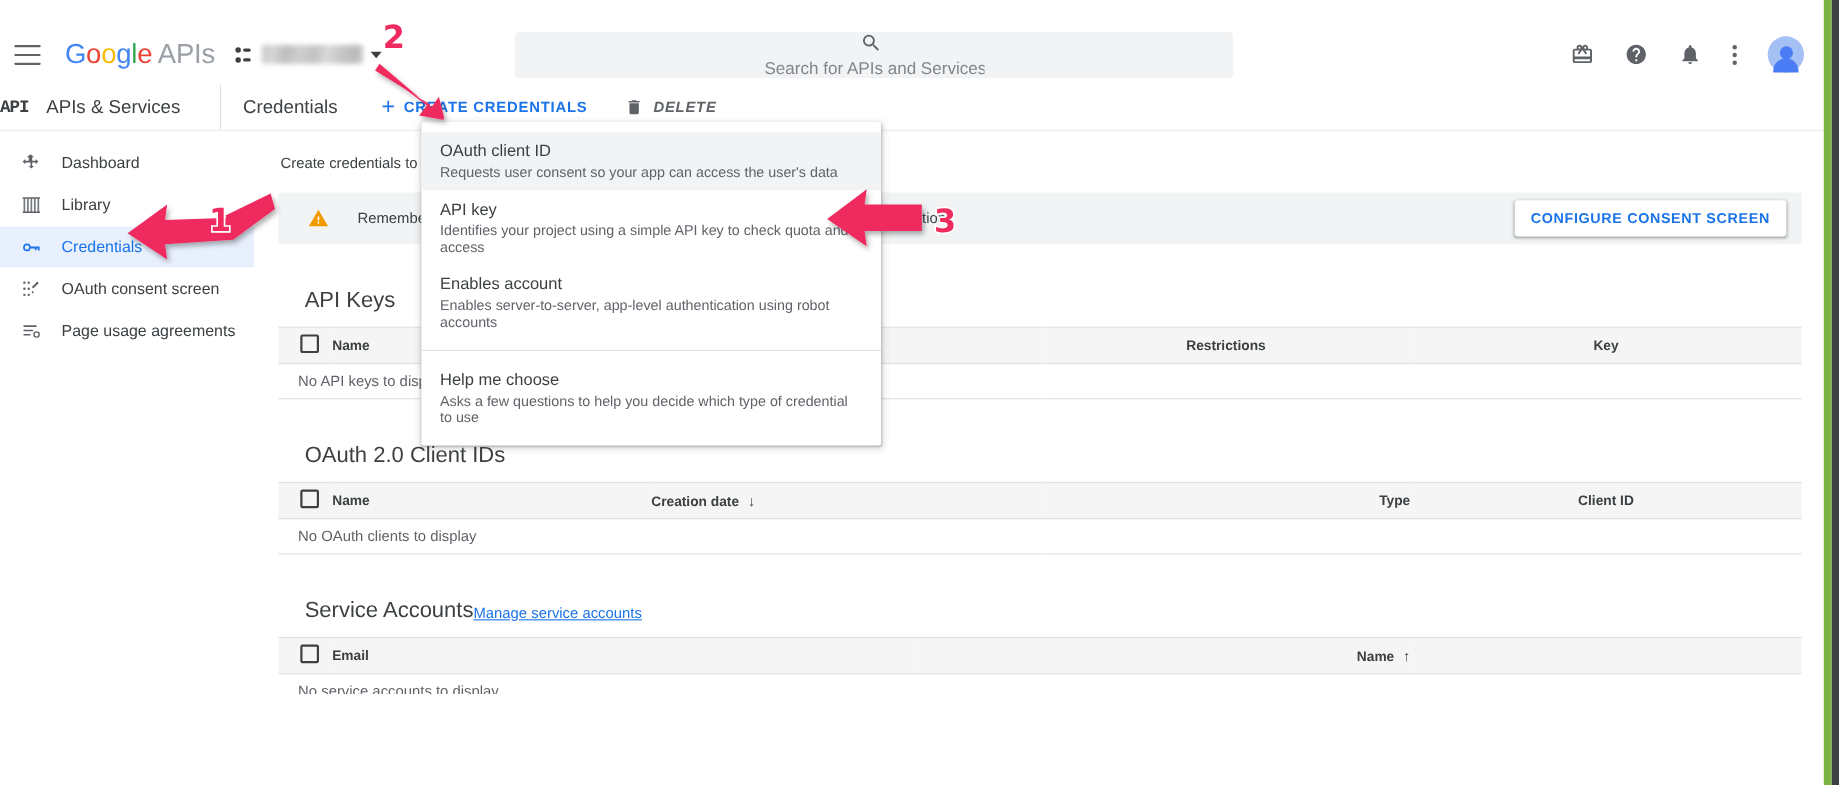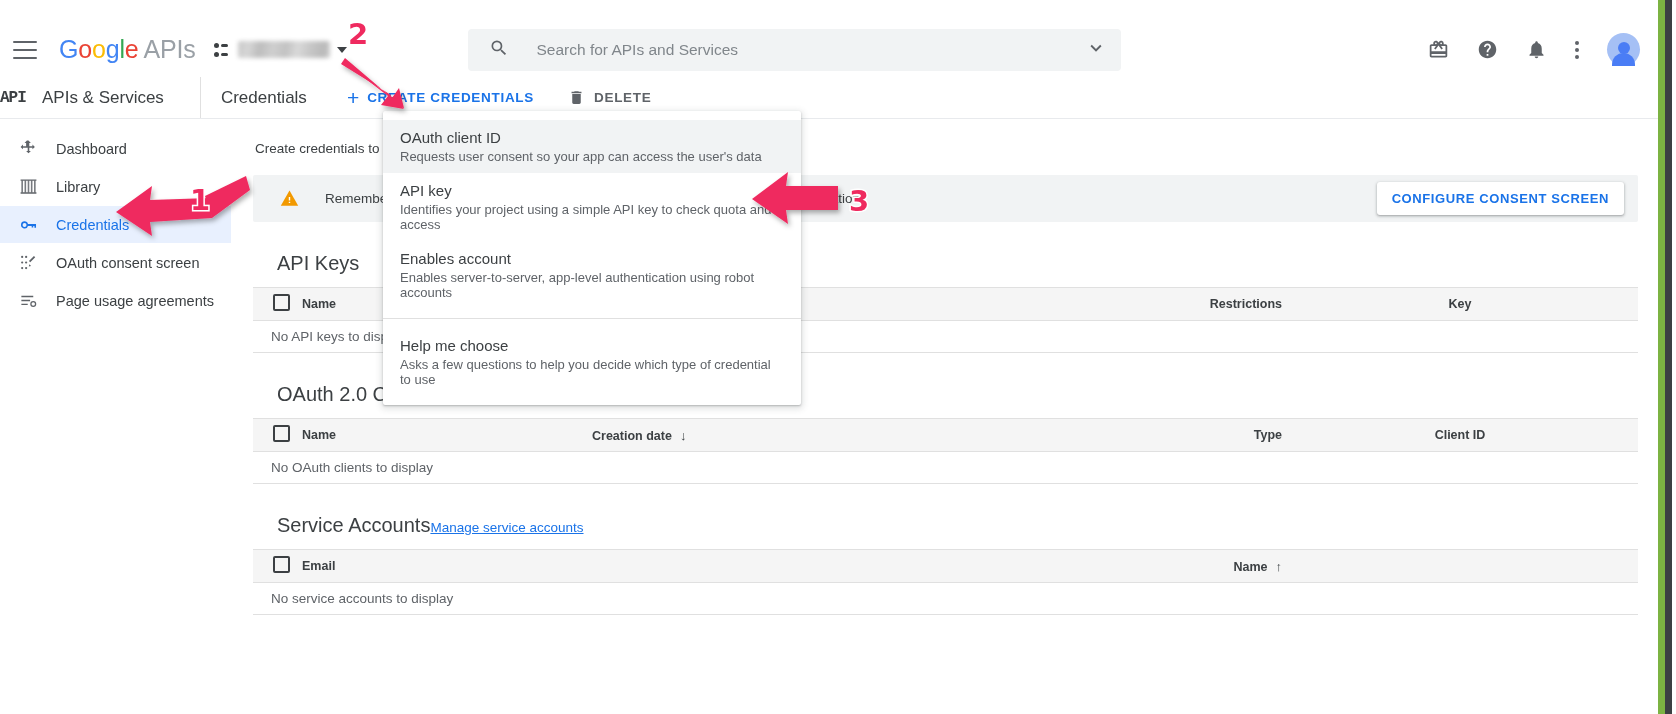--- a/index.html
+++ b/index.html
@@ -36,21 +36,21 @@
   .proj-blur {
     width: 92px; height: 17px; border-radius: 2px;
     background: linear-gradient(100deg,#c8c8c8 0%,#d6d6d6 12%,#bdbdbd 24%,#cfcfcf 38%,
                 #c2c2c2 52%,#d9d9d9 64%,#c6c6c6 78%,#b9b9b9 92%,#d0d0d0 100%);
     filter: blur(2.2px);
   }
   .proj-caret { width:0;height:0;border-left:5px solid transparent;border-right:5px solid transparent;
      border-top:6px solid #3c4043; margin-left:7px; }
 
   .searchwrap { margin-left: 121px; width: 653px; height: 42px;
-     background:#f1f3f4; border-radius:4px; display:flex; align-items:center; cursor:text; }
+     background:#f1f3f4; border-radius:4px; display:flex; align-items:center; cursor:text;flex-direction:column; }
   .search-ic { margin-left:21px; margin-right:27px; color:#5f6368; }
   .search-input { flex:1; border:0; background:transparent; outline:none;
      font-family:"Liberation Sans",sans-serif; font-size:15.5px; color:#3c4043; }
   .search-input::placeholder { color:#80868b; }
   .search-caret { margin-right:14px; color:#5f6368; }
 
   .top-actions { margin-left:auto; display:flex; align-items:center; gap:28px; padding-right:20px; }
   .top-actions .ic { color:#5f6368; cursor:pointer; display:flex; align-items:center; }
   .dots3 { display:flex; flex-direction:column; gap:3px; cursor:pointer; }
   .dots3 i { width:4px;height:4px;border-radius:50%;background:#5f6368;display:block; }
@@ -68,21 +68,21 @@
   .api-badge { margin-left:0; width:28px; font-size:16px; font-weight:700; color:#3c4043;
      font-family:"Liberation Mono", monospace; letter-spacing:-1px; }
   .aps-title { margin-left:14px; font-size:17px; color:#3c4043; font-weight:400; }
   .vsep { width:1px; height:41px; background:#e0e0e0; margin-left:36px; }
   .crumb { margin-left:20px; font-size:17px; color:#3c4043; }
 
   .tbtn { display:flex; align-items:center; cursor:pointer; }
   .tbtn.create { margin-left:40px; color:#1a73e8; }
   .tbtn.create .plus { font-size:21px; line-height:1; margin-right:8px; font-weight:400;}
   .tbtn .lbl { font-size:13.5px; font-weight:700; letter-spacing:.7px; }
-  .tbtn.delete { margin-left:34px; color:#5f6368; }
+  .tbtn.delete { margin-left:34px; color:#5f6368;font-style:italic; }
   .tbtn.delete .lbl { color:#5f6368; }
   .trash { margin-right:9px; display:flex; }
 
   
   .sidebar { position:absolute; top:119px; left:0; width:278px; height:512px;
      background:#fff; border-right:1px solid #e0e0e0; padding-top:11px; }
   .nav-item { display:flex; align-items:center; height:37px; padding-left:14px; cursor:pointer;
      font-size:14.5px; color:#3c4043; margin-bottom:1px; }
   .nav-item .nic { width:28px; display:flex; align-items:center; justify-content:center;
      color:#5f6368; margin-right:14px; }
@@ -96,21 +96,21 @@
   .intro { font-size:13.5px; color:#3c4043; margin-left:2px; margin-bottom:19px; }
   .banner { background:#f1f3f4; height:47px; border-radius:2px; display:flex; align-items:center;
       padding: 0 14px 0 27px; }
   .warn-ic { margin-right:26px; display:flex; }
   .banner .txt { font-size:13.5px; color:#3c4043; flex:1; }
   .wbtn { background:#fff; color:#1a73e8; border:0; border-radius:3px;
       box-shadow:0 1px 2px rgba(60,64,67,.3),0 1px 3px 1px rgba(60,64,67,.15);
       height:33px; padding:0 15px; font-size:13px; font-weight:700; letter-spacing:.6px;
       font-family:"Liberation Sans",sans-serif; cursor:pointer; }
 
-  .sect-title { font-size:20px; color:#3c4043; font-weight:400; margin: 30px 0 12px 24px; }
+  .sect-title { font-size:20px; color:#3c4043; font-weight:400; margin: 40px 0 12px 24px; }
   .sect-head { display:flex; align-items:flex-end; margin-right:8px;}
   .manage-link { font-size:13.5px; color:#1a73e8; text-decoration:underline; cursor:pointer;
      margin-bottom:14px; }
 
   table { width:100%; border-collapse:collapse; table-layout:fixed; }
   thead tr { background:#f5f5f5; }
   th { height:33px; font-size:12.5px; font-weight:700; color:#3c4043; text-align:left;
      border-bottom:1px solid #e0e0e0; border-top:1px solid #e0e0e0; padding:0; }
   th.ck { width:49px; padding-left:20px; }
   .cbx { width:17px;height:17px;border:2px solid #3c4043;border-radius:2px;
@@ -301,21 +301,21 @@
           <col style="width:290px">
           <col style="width:355px">
           <col style="width:335px">
           <col>
         </colgroup>
       <thead>
           <tr>
         <th class="ck"><span class="cbx"></span></th>
         <th>Name</th>
         <th style="color:#f5f5f5">Creation date</th>
-        <th style="text-align:right">Restrictions</th>
+        <th style="text-align:center">Restrictions</th>
         <th style="text-align:center">Key</th>
       </tr>
         </thead>
       <tbody>
           <tr>
         <td colspan="5">No API keys to display</td>
       </tr>
         </tbody>
     </table>
 

